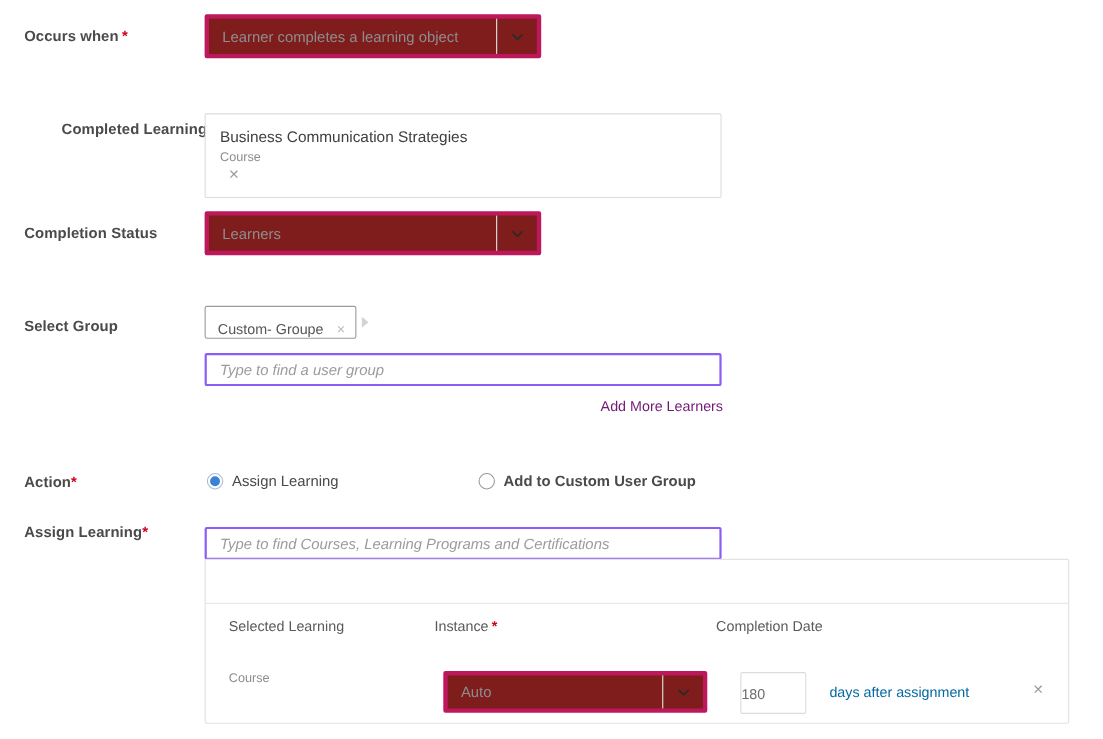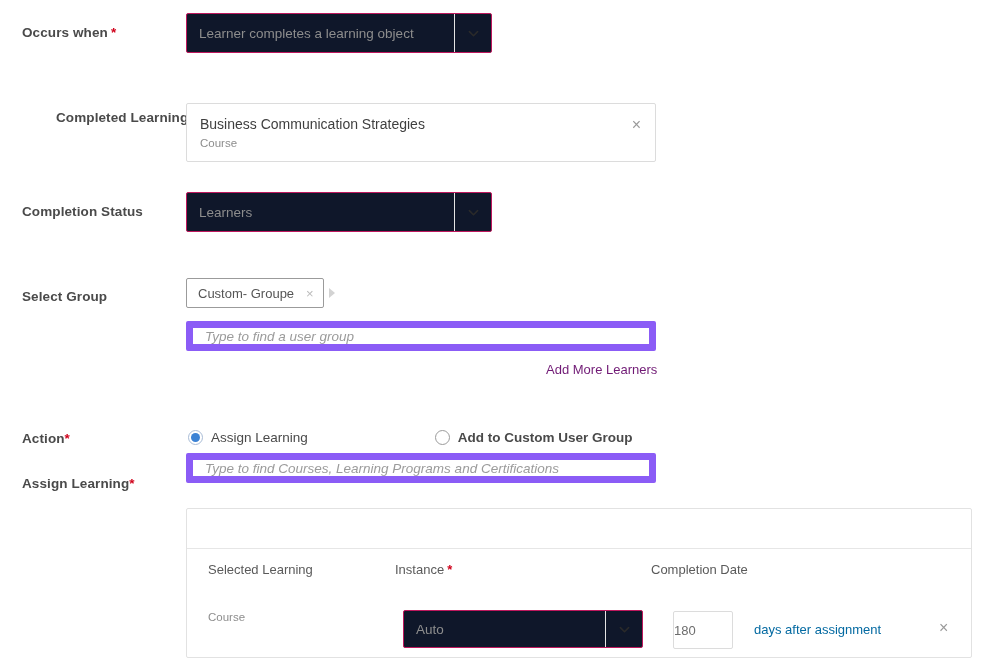--- a/index.html
+++ b/index.html
@@ -36,22 +36,22 @@
   }
   .req-sp { margin-left: 3px; }
 
   .field {
     position: absolute;
   }
 
   
   .select {
     box-sizing: border-box;
-    border: 1px solid #be185d;
-    background: #0f172a;
+    border: 4px solid #be185d;
+    background: #7f1d1d;
     border-radius: 2px;
     display: flex;
     align-items: center;
     height: 40px;
   }
   .select .sel-text {
     flex: 1;
     padding: 0 12px;
     font-size: 13.5px;
     color: #8d8d8d;
@@ -108,21 +108,21 @@
     display: flex;
     align-items: center;
   }
   .chip {
     box-sizing: border-box;
     border: 1px solid #9b9b9b;
     background: #fff;
     border-radius: 2px;
     height: 30px;
     display: flex;
-    align-items: center;
+    align-items: flex-end;
     padding: 0 9px 0 11px;
   }
   .chip-label {
     font-size: 13px;
     color: #555;
     white-space: nowrap;
   }
   .chip-x {
     color: #bbb;
     font-size: 13px;
@@ -133,21 +133,21 @@
     width: 0; height: 0;
     border-top: 5px solid transparent;
     border-bottom: 5px solid transparent;
     border-left: 6px solid #d3d3d3;
     margin-left: 5px;
   }
 
   
   .textinput {
     box-sizing: border-box;
-    border: 7px solid #8b5cf6;
+    border: 2px solid #8b5cf6;
     background: #fff;
     border-radius: 2px;
     height: 30px;
     display: flex;
     align-items: center;
     padding: 0 12px;
   }
   .textinput .ph {
     font-size: 13.5px;
     font-style: italic;
@@ -263,21 +263,21 @@
     <span class="sel-arrow">
       <svg class="chev" viewBox="0 0 12 12" aria-hidden="true">
           <path d="M1.5 4 L6 8.5 L10.5 4" fill="none" stroke="#2a2a2a" stroke-width="1.7" stroke-linecap="round" stroke-linejoin="round"></path>
         </svg>
     </span>
   </div>
 
   <div class="label" style="top:110px;margin-left:34px;">
     <span>Completed Learning</span><span class="req req-sp">*</span>
   </div>
-  <div class="card field" style="left:186px; top:103px; width:470px;">
+  <div class="card field" style="left:186px; top:103px; width:470px;flex-direction:column;">
     <div class="card-body">
       <div class="card-title">Business Communication Strategies</div>
       <div class="card-sub">Course</div>
     </div>
     <div class="close-x">×</div>
   </div>
 
   <div class="label" style="top:204px;">
     <span>Completion Status</span>
   </div>
@@ -315,21 +315,21 @@
     </div>
     <div class="radio-item" style="margin-left:127px;font-weight:bold;">
       <span class="radio"></span>
       <span class="radio-label">Add to Custom User Group</span>
     </div>
   </div>
 
   <div class="label" style="top:476px;">
     <span>Assign Learning</span><span class="req">*</span>
   </div>
-  <div class="textinput field" style="left:186px; top:453px; width:470px;">
+  <div class="textinput field" style="left:186px; top:479px; width:470px;">
     <span class="ph">Type to find Courses, Learning Programs and Certifications</span>
   </div>
 
   <div class="tbl" style="left:186px; top:508px; width:786px; height:150px;">
 
     <div class="tbl-head">
       <div class="th" style="left:21px;">
         <span>Selected Learning</span>
       </div>
       <div class="th" style="left:208px;">

